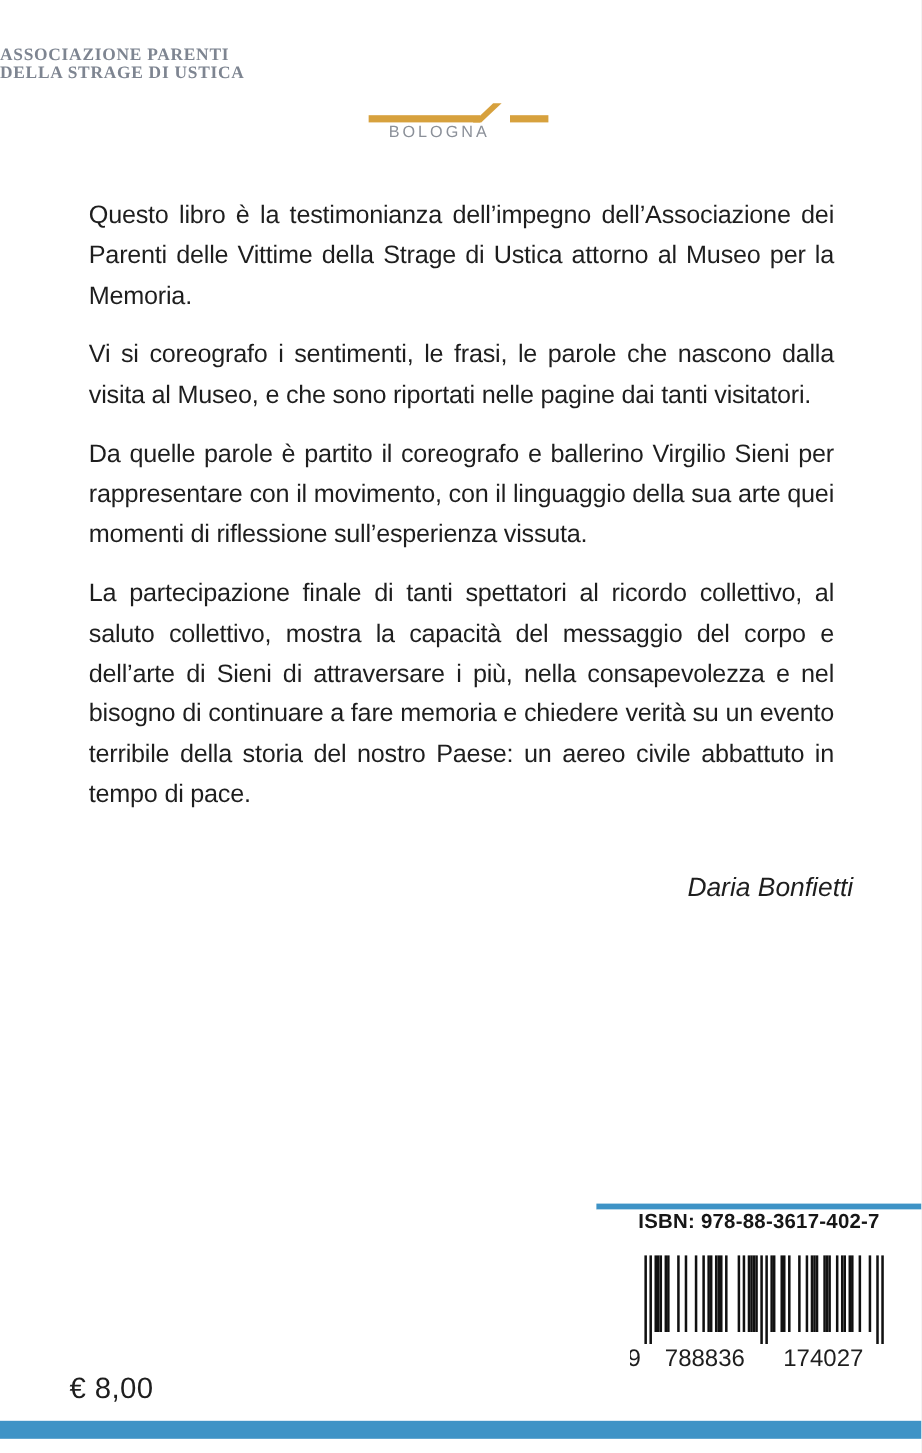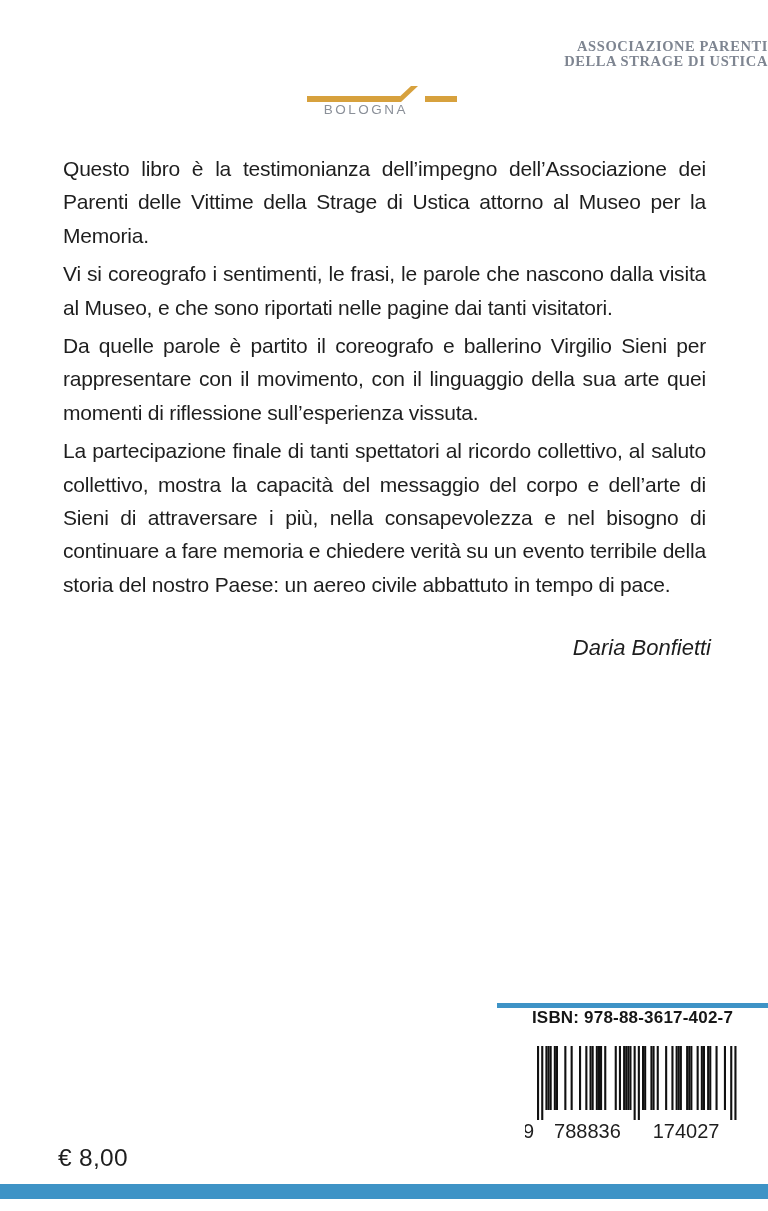--- a/index.html
+++ b/index.html
@@ -6,44 +6,44 @@
   .page{
     position:relative;
     width:768px;height:1211px;
     margin:0 auto;
     background:#ffffff;
     overflow:hidden;
     font-family:"Liberation Sans", sans-serif;
   }
 
   
-  .publisher{position:absolute;top:39px;left:0;width:768px;text-align:right;}
+  .publisher{position:absolute;top:39px;left:0;width:768px;text-align:left;}
   .publisher-name{
     font-family:"Liberation Serif", serif;
     font-size:14.5px;line-height:15px;
     letter-spacing:0.6px;
     color:#7e8591;
     font-weight:600;
   }
   .emblem{position:absolute;top:81px;left:307px;width:152px;height:22px;}
   .publisher-city{
     position:absolute;top:102px;left:0;width:732px;text-align:center;
     font-size:13.5px;letter-spacing:2.5px;color:#8b9099;font-weight:400;
   }
 
   
   .blurb{
     position:absolute;top:147px;left:58px;width:653px;
     color:#1e1e1e;
     font-size:21px;line-height:33.4px;letter-spacing:-0.2px;
     text-align:justify;
   }
-  .blurb p{margin:5px;}
+  .blurb p{margin:16px;}
   .author{
-    margin-top:30px;
+    margin-top:44px;
     text-align:right;
     font-style:italic;
     font-size:22px;
     letter-spacing:0;
   }
 
   
   .isbn-topline{
     position:absolute;top:1003px;left:497px;right:0;height:5px;
     background:#3e93c6;

